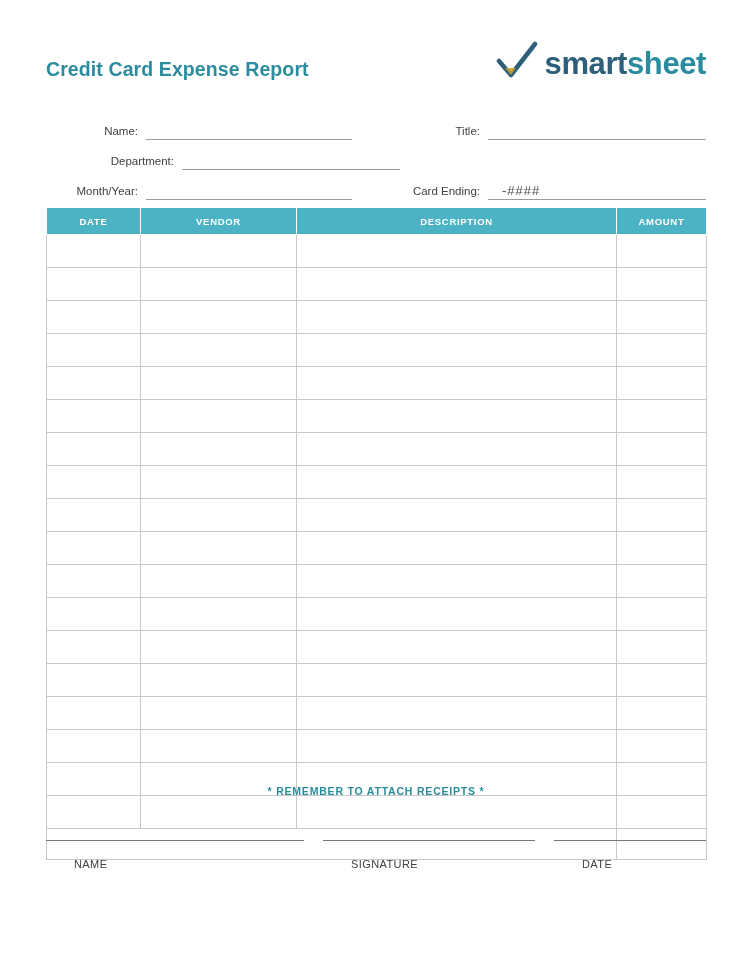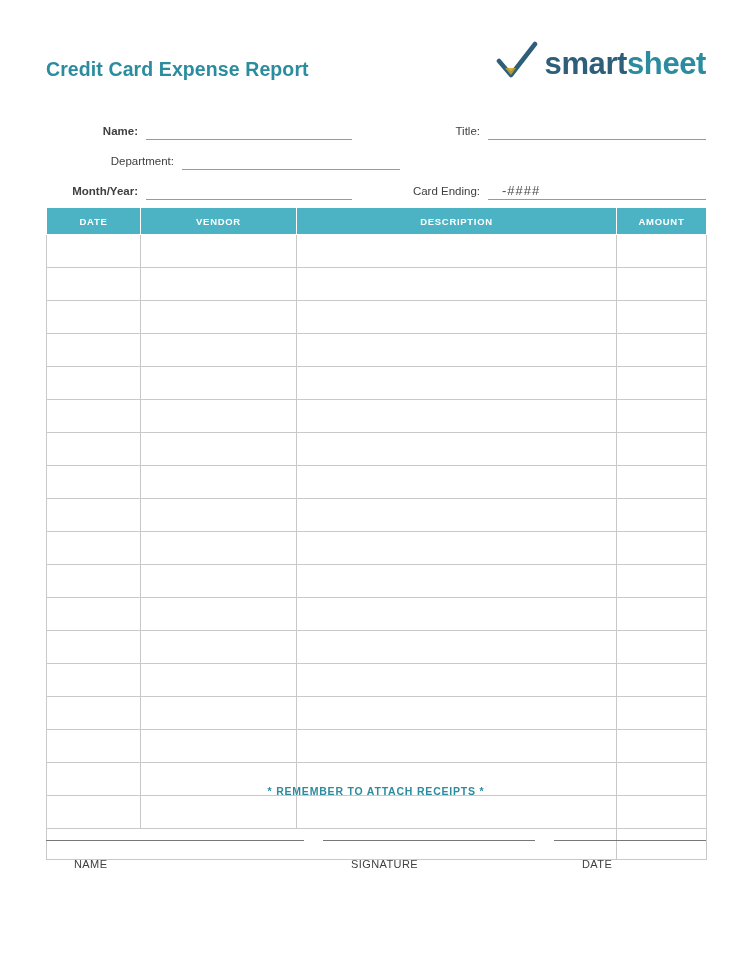--- a/index.html
+++ b/index.html
@@ -93,21 +93,21 @@
     padding-left: 28px;
     box-sizing: border-box;
   }
   .field-label {
     font-size: 11.5px;
     color: #404040;
     text-align: right;
     padding-bottom: 3px;
     white-space: nowrap;
   }
-  .field.left .field-label { width: 92px; font-weight: bold; }
+  .field.left .field-label { width: 92px; }
   .field.right .field-label { width: 100px; }
   .field-line {
     flex: 1;
     border-bottom: 1px solid #9a9a9a;
     height: 17px;
     margin-left: 8px;
     position: relative;
   }
   .field-value {
     position: absolute;

